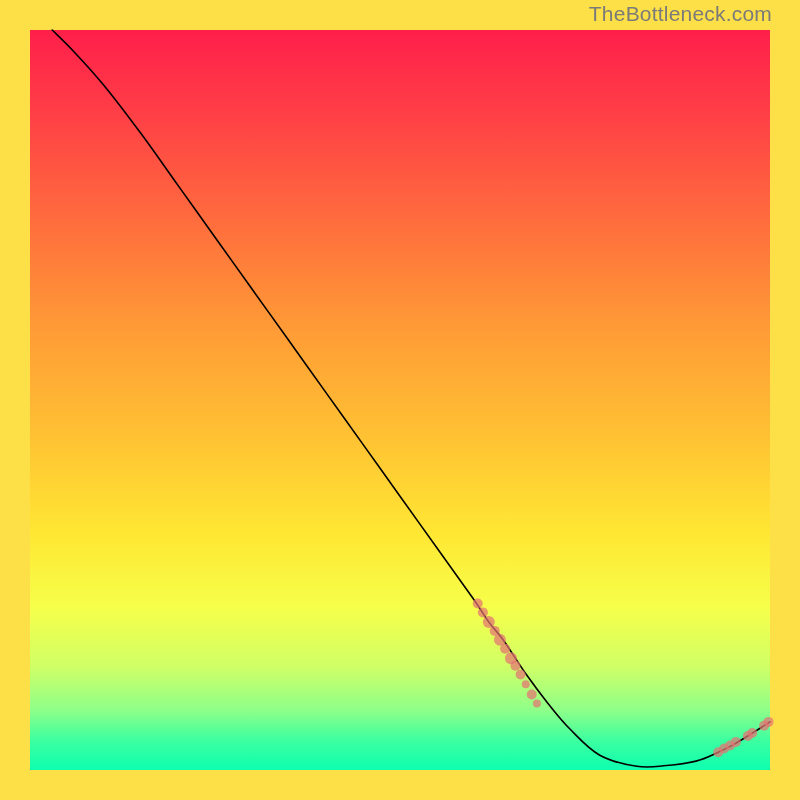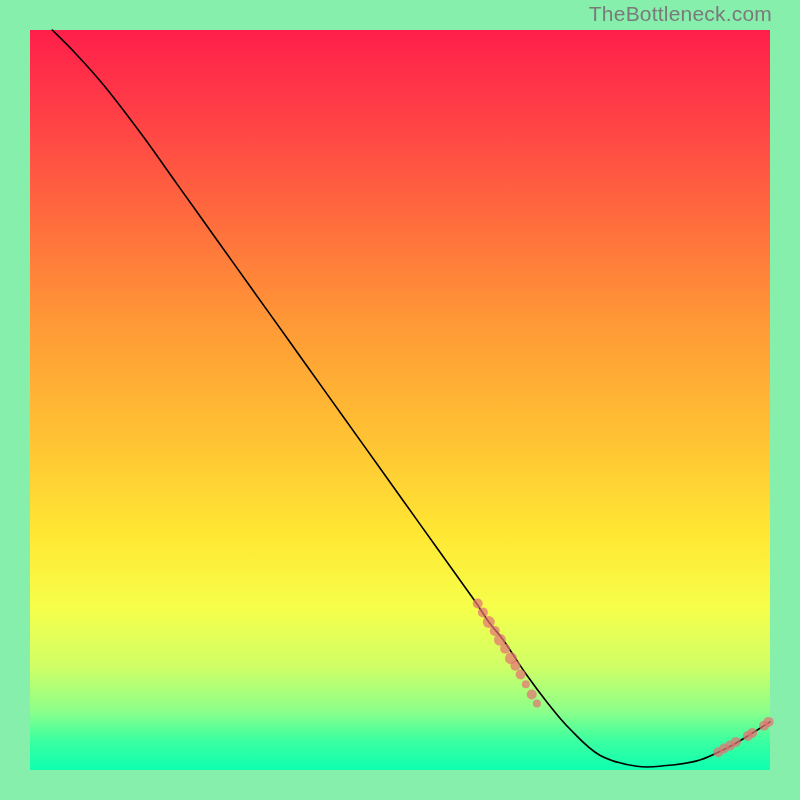--- a/index.html
+++ b/index.html
@@ -8,21 +8,21 @@
     width: 800px;
     height: 800px;
     background: #000;
     overflow: hidden;
     font-family: Arial, Helvetica, sans-serif;
   }
   .frame {
     position: relative;
     width: 800px;
     height: 800px;
-    background: #86efac;
+    background: #fde047;
   }
   .watermark {
     position: absolute;
     top: 2px;
     right: 28px;
     color: #7a7a7a;
     font-size: 21px;
     font-weight: 400;
     letter-spacing: 0.2px;
     z-index: 5;

